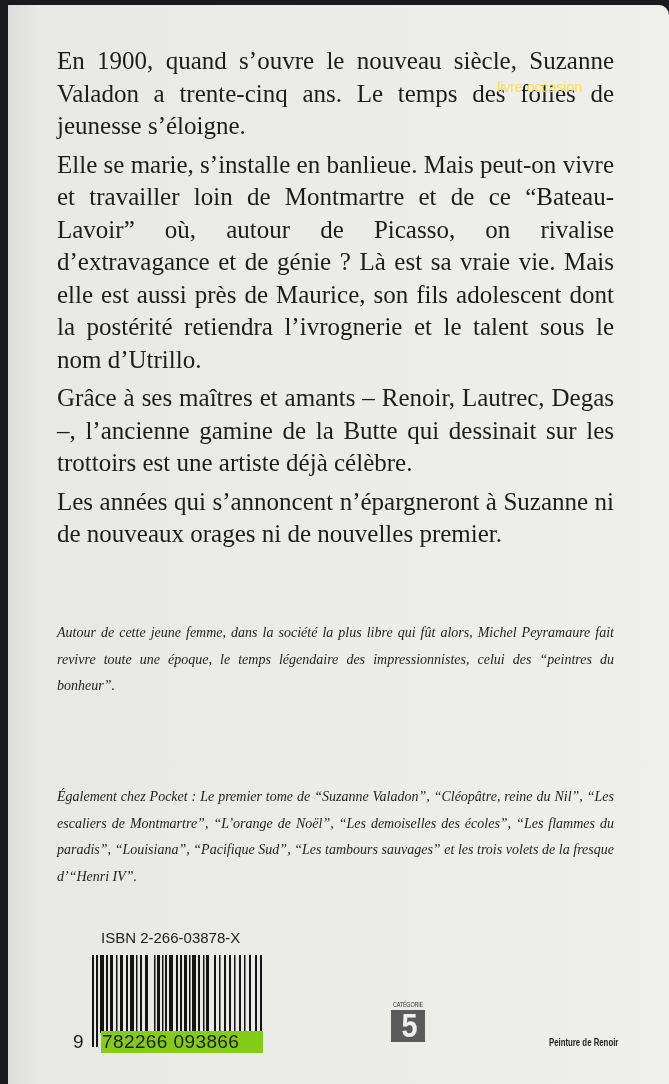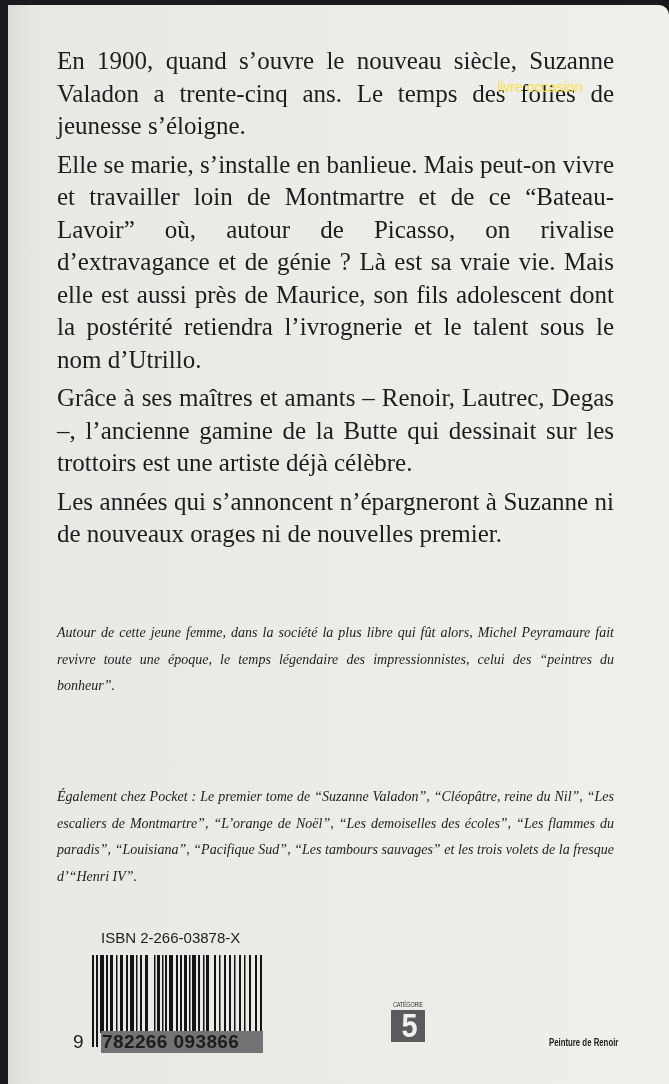--- a/index.html
+++ b/index.html
@@ -35,21 +35,21 @@
   .barcode {
     position:absolute; left:92px; top:955px; width:175px; height:92px;
   }
   .barcode-digit-first {
     position:absolute; left:73px; top:1031px;
     font-family:"Liberation Sans","DejaVu Sans",sans-serif; font-size:19px; color:#1d1d1d;
   }
   .barcode-digits {
     position:absolute; left:101px; top:1031px; width:160px;
     font-family:"Liberation Sans","DejaVu Sans",sans-serif; font-size:19px; color:#1d1d1d;
-    letter-spacing:0.4px; background:#737373; padding:0 1px;font-weight:bold;
+    letter-spacing:0.4px; background:#84cc16; padding:0 1px;
   }
   .category {
     position:absolute; left:390px; top:1001px; width:36px; text-align:center;
   }
   .category-label {
     font-family:"Liberation Sans","DejaVu Sans",sans-serif; font-size:5.5px; color:#333;
     display:block; letter-spacing:-0.2px; transform:scaleY(1.4);
   }
   .category-box {
     margin:3px auto 0; width:34px; height:32px; background:#5b5b5b; position:relative;

